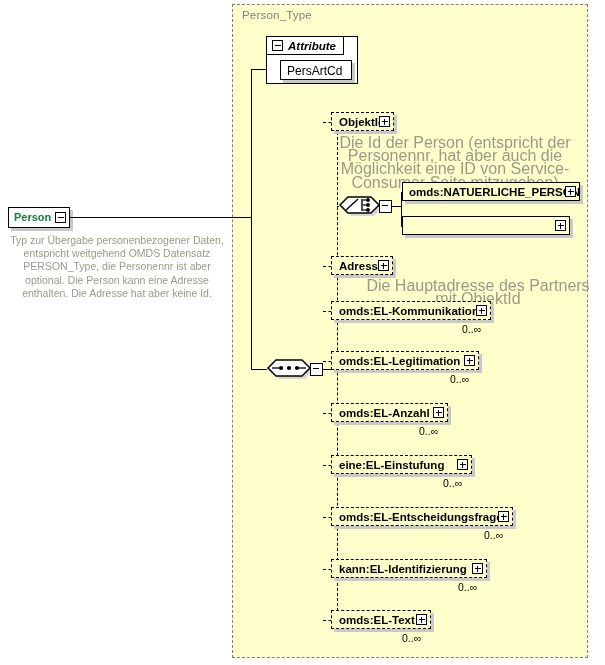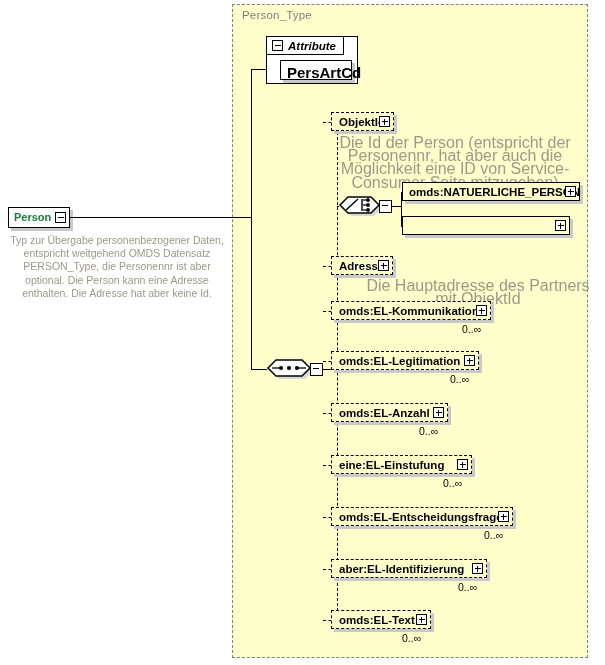--- a/index.html
+++ b/index.html
@@ -60,21 +60,21 @@
     position:absolute;left:288px;top:40px;
     font-style:italic;font-size:11.5px;color:#000;white-space:nowrap;font-weight:bold;
   }
   .attr-item{
     position:absolute;left:280px;top:60px;width:72px;height:20px;
     background:#fff;border:1.5px solid #000;box-sizing:border-box;
     box-shadow:3px 3px 0 0 #c9c9c9;
   }
   .attr-item-label{
     position:absolute;left:287px;top:64px;
-    font-weight:bold;font-size:15px;color:#000;white-space:nowrap;
+    font-weight:normal;font-size:12px;color:#000;white-space:nowrap;
   }
 
   
   .node{
     position:absolute;background:#ffffcc;box-sizing:border-box;
     box-shadow:3px 3px 0 0 #c9c9c9;
   }
   .node.optional{border:1.4px dashed #000;}
   .node.required{border:1.5px solid #000;}
   
@@ -216,21 +216,21 @@
   <div class="card" style="left:443px;top:477px;">0..∞</div>
 
   <div class="ln dash-h" style="left:323px;top:517px;width:14px;"></div>
   <div class="node optional repeat" style="left:331px;top:507px;width:182px;height:19px;"></div>
   <div class="node-label" style="left:339px;top:512px;">omds:EL-Entscheidungsfrage</div>
   <div class="tgl plus" style="left:498px;top:511px;"></div>
   <div class="card" style="left:484px;top:529px;">0..∞</div>
 
   <div class="ln dash-h" style="left:323px;top:569px;width:14px;"></div>
   <div class="node optional repeat" style="left:331px;top:559px;width:156px;height:19px;"></div>
-  <div class="node-label" style="left:339px;top:564px;">aber:EL-Identifizierung</div>
+  <div class="node-label" style="left:339px;top:564px;">kann:EL-Identifizierung</div>
   <div class="tgl plus" style="left:472px;top:563px;"></div>
   <div class="card" style="left:458px;top:581px;">0..∞</div>
 
   <div class="ln dash-h" style="left:323px;top:620px;width:14px;"></div>
   <div class="node optional repeat" style="left:331px;top:610px;width:100px;height:19px;"></div>
   <div class="node-label" style="left:339px;top:615px;">omds:EL-Text</div>
   <div class="tgl plus" style="left:416px;top:614px;"></div>
   <div class="card" style="left:402px;top:632px;">0..∞</div>
 
 </div>

